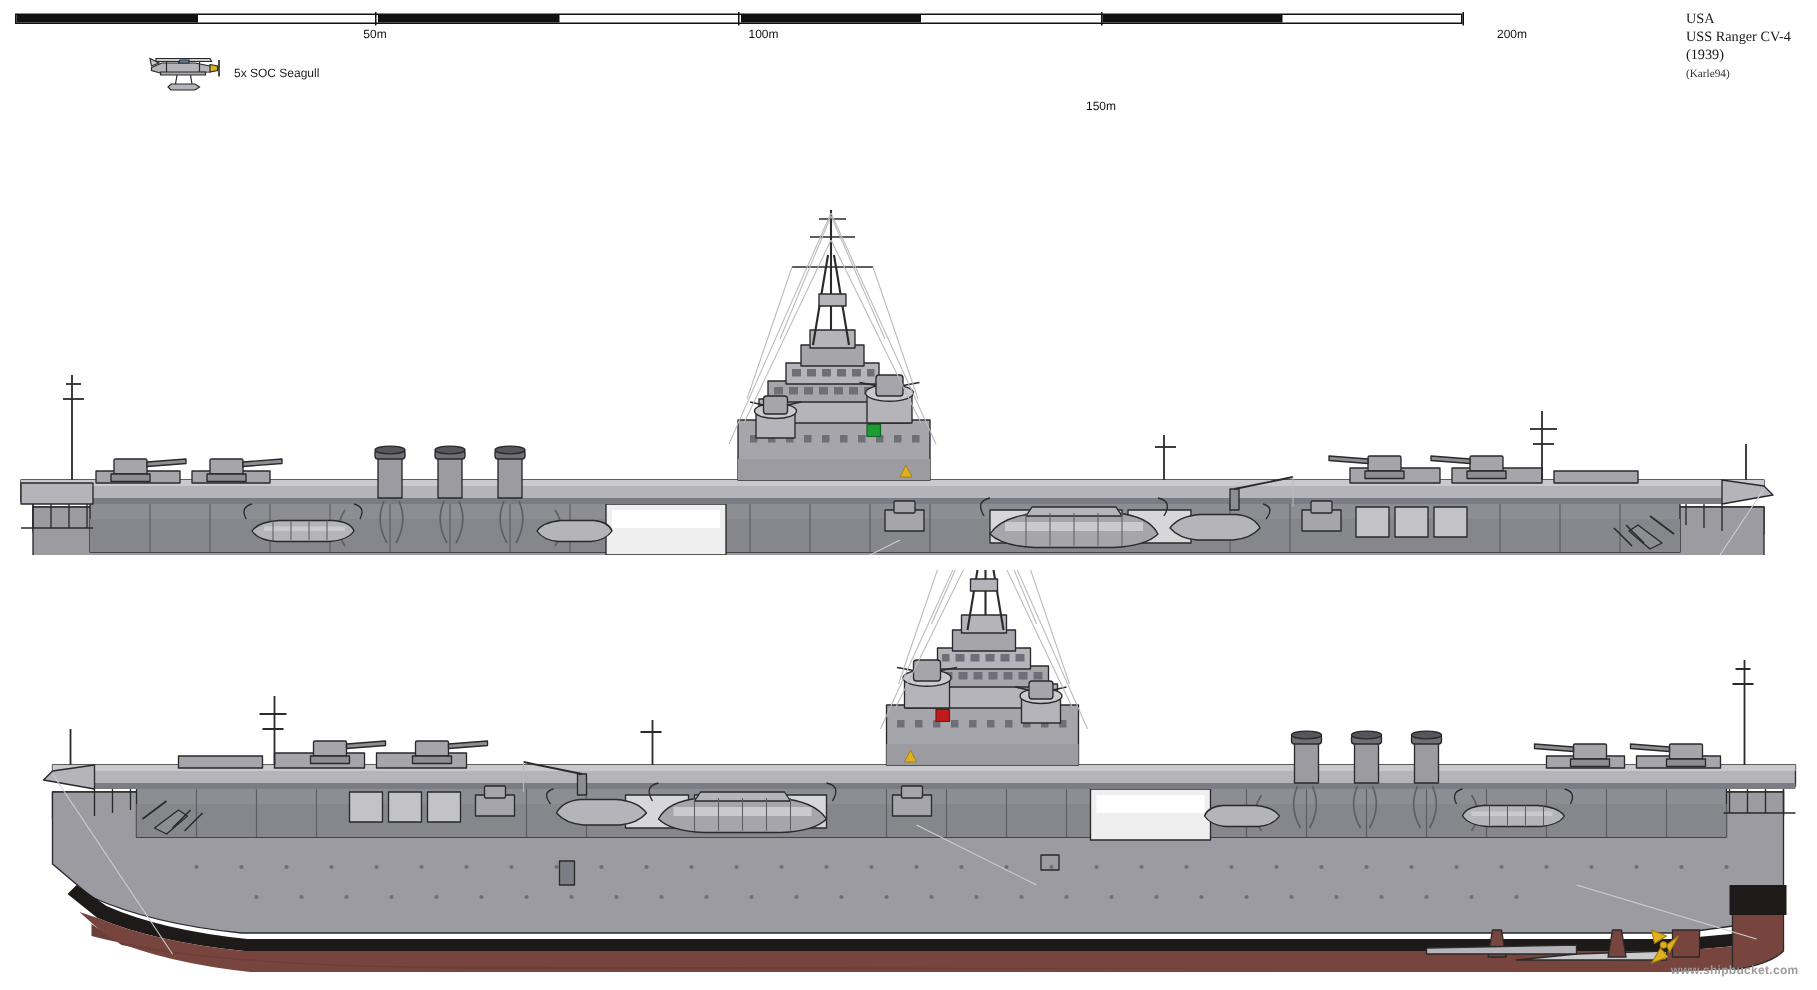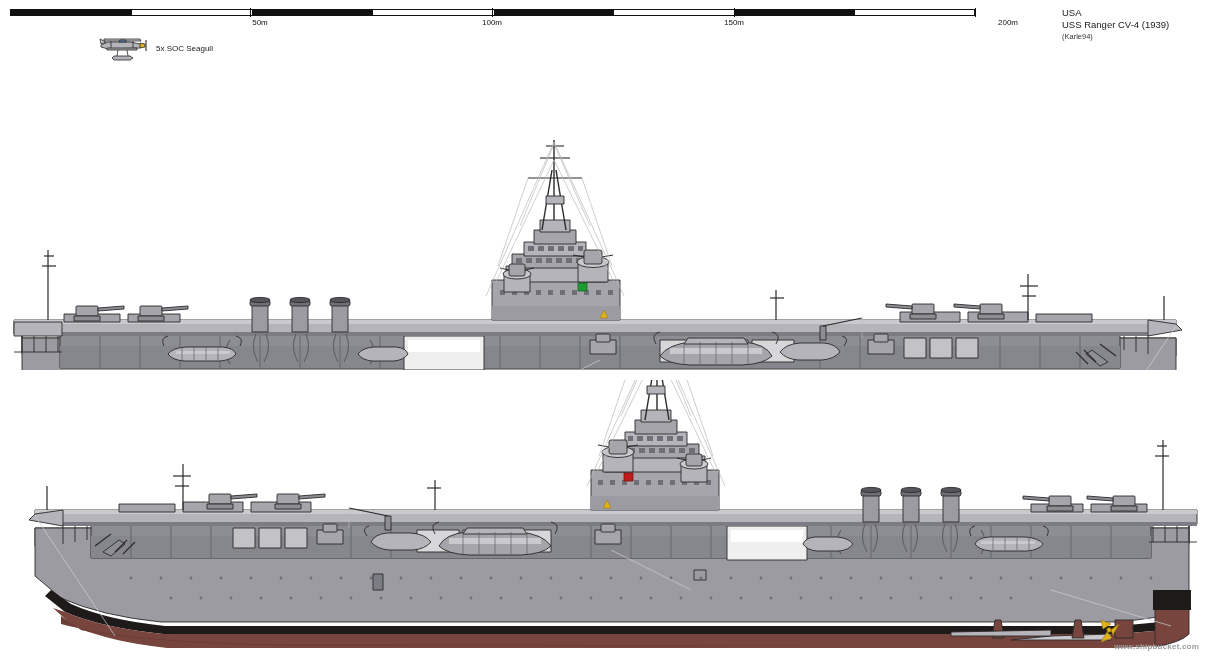--- a/index.html
+++ b/index.html
@@ -16,21 +16,21 @@
   
   #scalebar { position:absolute; left:0; top:0; width:1000px; height:30px; }
   #scalebar .bar { position:absolute; left:10px; top:9px; width:965px; height:7px;
                    border:1px solid #111; background:#ffffff; }
   #scalebar .seg { position:absolute; top:0; height:100%; background:#111; }
   #scalebar .tick { position:absolute; top:8px; width:1px; height:9px; background:#111; }
   #scalebar .lbl { position:absolute; top:18px; font-size:8px; color:#111;
                    transform:translateX(-50%); white-space:nowrap; letter-spacing:0px; }
 
   
-  #titleblock { position:absolute; left:1062px; top:7px; color:#1a1a1a; }
+  #titleblock { position:absolute; left:1124px; top:7px; color:#1a1a1a;font-family:Liberation Serif, serif; }
   #titleblock .t-country { font-size:9.5px; line-height:12px; }
   #titleblock .t-name    { font-size:9.5px; line-height:12px; }
   #titleblock .t-author  { font-size:7.5px; line-height:11px; color:#333; }
 
   
   #legend { position:absolute; left:96px; top:32px; width:300px; }
   .leg-row { position:relative; height:31px; }
   .leg-icon { position:absolute; left:0; top:0; width:56px; height:28px; }
   .leg-txt  { position:absolute; left:60px; font-size:8px; color:#1a1a1a;
               white-space:nowrap; }
@@ -57,23 +57,23 @@
   <div class="bar">
     <div class="seg" style="left:0px;width:120.6px;"></div>
     <div class="seg" style="left:241.2px;width:120.6px;"></div>
     <div class="seg" style="left:482.5px;width:120.6px;"></div>
     <div class="seg" style="left:723.7px;width:120.6px;"></div>
   </div>
   <div class="tick" style="left:250px;"></div>
   <div class="tick" style="left:492px;"></div>
   <div class="tick" style="left:734px;"></div>
   <div class="tick" style="left:975px;"></div>
-  <div class="lbl" style="left:260px;">50m</div>
-  <div class="lbl" style="left:492px;">100m</div>
-  <div class="lbl" style="left:734px;">150m</div>
+  <div class="lbl" style="left:250px;">50m</div>
+  <div class="lbl" style="left:509px;">100m</div>
+  <div class="lbl" style="left:734px;margin-top:48px;">150m</div>
   <div class="lbl" style="left:1008px;">200m</div>
 </div>
 
 <div id="titleblock">
   <div class="t-country">USA</div>
   <div class="t-name">USS Ranger CV-4 (1939)</div>
   <div class="t-author">(Karle94)</div>
 </div>
 
 <div id="legend">

